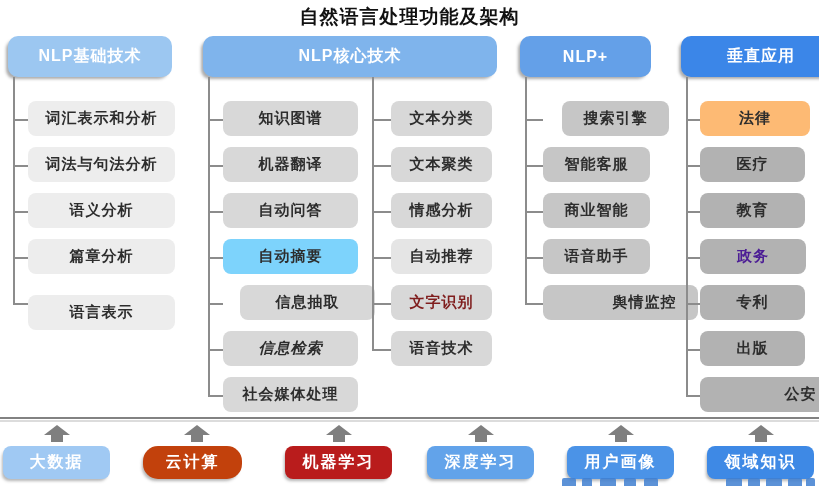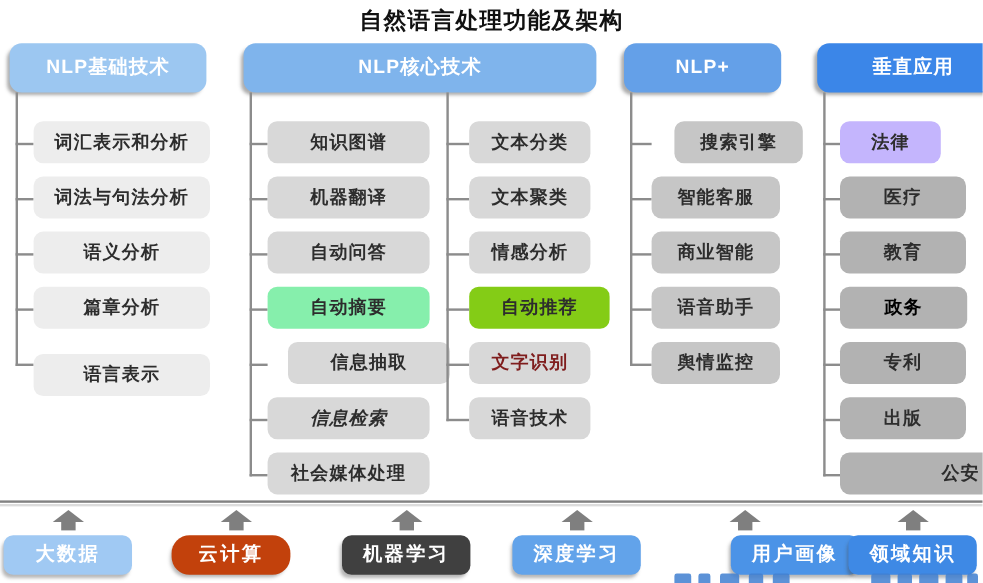--- a/index.html
+++ b/index.html
@@ -94,85 +94,85 @@
       <div class="item-box" style="left: 28px; top: 295px; width: 147px; background: rgb(237, 237, 237); color: rgb(45, 45, 45);">语言表示</div>
       <div class="col-header" style="left: 203px; top: 36px; width: 294px; background: rgb(127, 180, 236); color: rgb(255, 255, 255);">NLP核心技术</div>
       <div class="vline" style="left: 208px; top: 77px; width: 2px; height: 319.5px; background: rgb(140, 140, 140);"></div>
       <div class="hline" style="left: 208px; top: 118.5px; width: 15px; height: 2px; background: rgb(140, 140, 140);"></div>
       <div class="item-box" style="left: 223px; top: 101px; width: 135px; background: rgb(216, 216, 216); color: rgb(45, 45, 45);">知识图谱</div>
       <div class="hline" style="left: 208px; top: 164.5px; width: 15px; height: 2px; background: rgb(140, 140, 140);"></div>
       <div class="item-box" style="left: 223px; top: 147px; width: 135px; background: rgb(216, 216, 216); color: rgb(45, 45, 45);">机器翻译</div>
       <div class="hline" style="left: 208px; top: 210.5px; width: 15px; height: 2px; background: rgb(140, 140, 140);"></div>
       <div class="item-box" style="left: 223px; top: 193px; width: 135px; background: rgb(216, 216, 216); color: rgb(45, 45, 45);">自动问答</div>
       <div class="hline" style="left: 208px; top: 256.5px; width: 15px; height: 2px; background: rgb(140, 140, 140);"></div>
-      <div class="item-box" style="left: 223px; top: 239px; width: 135px; background: #86efac; color: rgb(45, 45, 45);">自动摘要</div>
+      <div class="item-box" style="left: 223px; top: 239px; width: 135px; background: #7dd3fc; color: rgb(45, 45, 45);">自动摘要</div>
       <div class="hline" style="left: 208px; top: 302.5px; width: 15px; height: 2px; background: rgb(140, 140, 140);"></div>
       <div class="item-box" style="left: 240px; top: 285px; width: 135px; background: rgb(216, 216, 216); color: rgb(45, 45, 45);">信息抽取</div>
       <div class="hline" style="left: 208px; top: 348.5px; width: 15px; height: 2px; background: rgb(140, 140, 140);"></div>
       <div class="item-box" style="left: 223px; top: 331px; width: 135px; background: rgb(216, 216, 216); color: rgb(45, 45, 45); font-style: italic;">信息检索</div>
       <div class="hline" style="left: 208px; top: 394.5px; width: 15px; height: 2px; background: rgb(140, 140, 140);"></div>
       <div class="item-box" style="left: 223px; top: 377px; width: 135px; background: rgb(216, 216, 216); color: rgb(45, 45, 45);">社会媒体处理</div>
       <div class="vline" style="left: 372px; top: 77px; width: 2px; height: 273.5px; background: rgb(140, 140, 140);"></div>
       <div class="hline" style="left: 372px; top: 118.5px; width: 19px; height: 2px; background: rgb(140, 140, 140);"></div>
       <div class="item-box" style="left: 391px; top: 101px; width: 101px; background: rgb(216, 216, 216); color: rgb(45, 45, 45);">文本分类</div>
       <div class="hline" style="left: 372px; top: 164.5px; width: 19px; height: 2px; background: rgb(140, 140, 140);"></div>
       <div class="item-box" style="left: 391px; top: 147px; width: 101px; background: rgb(216, 216, 216); color: rgb(45, 45, 45);">文本聚类</div>
       <div class="hline" style="left: 372px; top: 210.5px; width: 19px; height: 2px; background: rgb(140, 140, 140);"></div>
       <div class="item-box" style="left: 391px; top: 193px; width: 101px; background: rgb(216, 216, 216); color: rgb(45, 45, 45);">情感分析</div>
       <div class="hline" style="left: 372px; top: 256.5px; width: 19px; height: 2px; background: rgb(140, 140, 140);"></div>
-      <div class="item-box" style="left: 391px; top: 239px; width: 117px; background: #84cc16; color: rgb(45, 45, 45);">自动推荐</div>
+      <div class="item-box" style="left: 391px; top: 239px; width: 101px; background: #e5e5e5; color: rgb(45, 45, 45);">自动推荐</div>
       <div class="hline" style="left: 372px; top: 302.5px; width: 19px; height: 2px; background: rgb(140, 140, 140);"></div>
       <div class="item-box" style="left: 391px; top: 285px; width: 101px; background: rgb(216, 216, 216); color: #7f1d1d;">文字识别</div>
       <div class="hline" style="left: 372px; top: 348.5px; width: 19px; height: 2px; background: rgb(140, 140, 140);"></div>
       <div class="item-box" style="left: 391px; top: 331px; width: 101px; background: rgb(216, 216, 216); color: rgb(45, 45, 45);">语音技术</div>
       <div class="col-header" style="left: 520px; top: 36px; width: 131px; background: rgb(100, 160, 232); color: rgb(255, 255, 255);">NLP+</div>
       <div class="vline" style="left: 525px; top: 77px; width: 2px; height: 227.5px; background: rgb(140, 140, 140);"></div>
       <div class="hline" style="left: 525px; top: 118.5px; width: 18px; height: 2px; background: rgb(140, 140, 140);"></div>
       <div class="item-box" style="left: 562px; top: 101px; width: 107px; background: rgb(198, 198, 198); color: rgb(45, 45, 45);">搜索引擎</div>
       <div class="hline" style="left: 525px; top: 164.5px; width: 18px; height: 2px; background: rgb(140, 140, 140);"></div>
       <div class="item-box" style="left: 543px; top: 147px; width: 107px; background: rgb(198, 198, 198); color: rgb(45, 45, 45);">智能客服</div>
       <div class="hline" style="left: 525px; top: 210.5px; width: 18px; height: 2px; background: rgb(140, 140, 140);"></div>
       <div class="item-box" style="left: 543px; top: 193px; width: 107px; background: rgb(198, 198, 198); color: rgb(45, 45, 45);">商业智能</div>
       <div class="hline" style="left: 525px; top: 256.5px; width: 18px; height: 2px; background: rgb(140, 140, 140);"></div>
       <div class="item-box" style="left: 543px; top: 239px; width: 107px; background: rgb(198, 198, 198); color: rgb(45, 45, 45);">语音助手</div>
       <div class="hline" style="left: 525px; top: 302.5px; width: 18px; height: 2px; background: rgb(140, 140, 140);"></div>
-      <div class="item-box" style="left: 543px; top: 285px; width: 107px; background: rgb(198, 198, 198); color: rgb(45, 45, 45);">舆情监控</div>
+      <div class="item-box" style="left: 543px; top: 285px; width: 107px; background: rgb(198, 198, 198); color: rgb(45, 45, 45); padding-left: 48px;">舆情监控</div>
       <div class="col-header" style="left: 681px; top: 36px; width: 160px; background: rgb(59, 134, 232); color: #ffffff;">垂直应用</div>
       <div class="vline" style="left: 686px; top: 77px; width: 2px; height: 319.5px; background: rgb(140, 140, 140);"></div>
       <div class="hline" style="left: 686px; top: 118.5px; width: 14px; height: 2px; background: rgb(140, 140, 140);"></div>
-      <div class="item-box" style="left: 700px; top: 101px; width: 84px; background: #c4b5fd; color: rgb(45, 45, 45); font-family: Liberation Mono, monospace;">法律</div>
+      <div class="item-box" style="left: 700px; top: 101px; width: 110px; background: #fdba74; color: rgb(45, 45, 45); font-family: Liberation Mono, monospace;">法律</div>
       <div class="hline" style="left: 686px; top: 164.5px; width: 14px; height: 2px; background: rgb(140, 140, 140);"></div>
       <div class="item-box" style="left: 700px; top: 147px; width: 105px; background: rgb(178, 178, 178); color: rgb(45, 45, 45);">医疗</div>
       <div class="hline" style="left: 686px; top: 210.5px; width: 14px; height: 2px; background: rgb(140, 140, 140);"></div>
       <div class="item-box" style="left: 700px; top: 193px; width: 105px; background: rgb(178, 178, 178); color: rgb(45, 45, 45);">教育</div>
       <div class="hline" style="left: 686px; top: 256.5px; width: 14px; height: 2px; background: rgb(140, 140, 140);"></div>
-      <div class="item-box" style="left: 700px; top: 239px; width: 106px; background: rgb(178, 178, 178); color: #000000;">政务</div>
+      <div class="item-box" style="left: 700px; top: 239px; width: 106px; background: rgb(178, 178, 178); color: #4c1d95;">政务</div>
       <div class="hline" style="left: 686px; top: 302.5px; width: 14px; height: 2px; background: rgb(140, 140, 140);"></div>
       <div class="item-box" style="left: 700px; top: 285px; width: 105px; background: rgb(178, 178, 178); color: rgb(45, 45, 45);">专利</div>
       <div class="hline" style="left: 686px; top: 348.5px; width: 14px; height: 2px; background: rgb(140, 140, 140);"></div>
       <div class="item-box" style="left: 700px; top: 331px; width: 105px; background: rgb(178, 178, 178); color: rgb(45, 45, 45);">出版</div>
       <div class="hline" style="left: 686px; top: 394.5px; width: 14px; height: 2px; background: rgb(140, 140, 140);"></div>
       <div class="item-box" style="left: 700px; top: 377px; width: 105px; background: rgb(178, 178, 178); color: rgb(45, 45, 45); padding-left: 48px;">公安</div>
       <div class="divider-dark" style="top: 417px; height: 2px; background: rgb(130, 130, 130);"></div>
       <div class="divider-light" style="top: 420px; height: 2px; background: rgb(220, 220, 220);"></div>
       <div class="arrow-head" style="left: 43.5px; top: 425px; border-bottom: 10px solid rgb(127, 127, 127);"></div>
       <div class="arrow-stem" style="left: 50.5px; top: 435px; width: 12px; height: 7px; background: rgb(127, 127, 127);"></div>
       <div class="foundation-box" style="left: 3px; top: 446px; width: 107px; background: rgb(160, 201, 243);">大数据</div>
       <div class="arrow-head" style="left: 183.5px; top: 425px; border-bottom: 10px solid rgb(127, 127, 127);"></div>
       <div class="arrow-stem" style="left: 190.5px; top: 435px; width: 12px; height: 7px; background: rgb(127, 127, 127);"></div>
       <div class="foundation-box" style="left: 143px; top: 446px; width: 99px; background: #c2410c; border-radius: 15px;">云计算</div>
       <div class="arrow-head" style="left: 325.5px; top: 425px; border-bottom: 10px solid rgb(127, 127, 127);"></div>
       <div class="arrow-stem" style="left: 332.5px; top: 435px; width: 12px; height: 7px; background: rgb(127, 127, 127);"></div>
-      <div class="foundation-box" style="left: 285px; top: 446px; width: 107px; background: #404040;">机器学习</div>
+      <div class="foundation-box" style="left: 285px; top: 446px; width: 107px; background: #b91c1c;">机器学习</div>
       <div class="arrow-head" style="left: 467.5px; top: 425px; border-bottom: 10px solid rgb(127, 127, 127);"></div>
       <div class="arrow-stem" style="left: 474.5px; top: 435px; width: 12px; height: 7px; background: rgb(127, 127, 127);"></div>
       <div class="foundation-box" style="left: 427px; top: 446px; width: 107px; background: rgb(98, 163, 234);">深度学习</div>
       <div class="arrow-head" style="left: 607.5px; top: 425px; border-bottom: 10px solid rgb(127, 127, 127);"></div>
       <div class="arrow-stem" style="left: 614.5px; top: 435px; width: 12px; height: 7px; background: rgb(127, 127, 127);"></div>
-      <div class="foundation-box" style="left: 567px; top: 446px; width: 107px; background: rgb(75, 147, 231); margin-left: 42px;">用户画像</div>
+      <div class="foundation-box" style="left: 567px; top: 446px; width: 107px; background: rgb(75, 147, 231);">用户画像</div>
       <div class="arrow-head" style="left: 747.5px; top: 425px; border-bottom: 10px solid rgb(127, 127, 127);"></div>
       <div class="arrow-stem" style="left: 754.5px; top: 435px; width: 12px; height: 7px; background: rgb(127, 127, 127);"></div>
       <div class="foundation-box" style="left: 707px; top: 446px; width: 107px; background: rgb(62, 137, 229);">领域知识</div>
       <div class="watermark-fragment" style="left: 562px; top: 478px; width: 14px; background: rgb(63, 127, 208);"></div>
       <div class="watermark-fragment" style="left: 582px; top: 478px; width: 10px; background: rgb(63, 127, 208);"></div>
       <div class="watermark-fragment" style="left: 600px; top: 478px; width: 16px; background: rgb(63, 127, 208);"></div>
       <div class="watermark-fragment" style="left: 624px; top: 478px; width: 12px; background: rgb(63, 127, 208);"></div>
       <div class="watermark-fragment" style="left: 644px; top: 478px; width: 14px; background: rgb(63, 127, 208);"></div>
       <div class="watermark-fragment" style="left: 726px; top: 478px; width: 16px; background: rgb(63, 127, 208);"></div>
       <div class="watermark-fragment" style="left: 748px; top: 478px; width: 12px; background: rgb(63, 127, 208);"></div>

